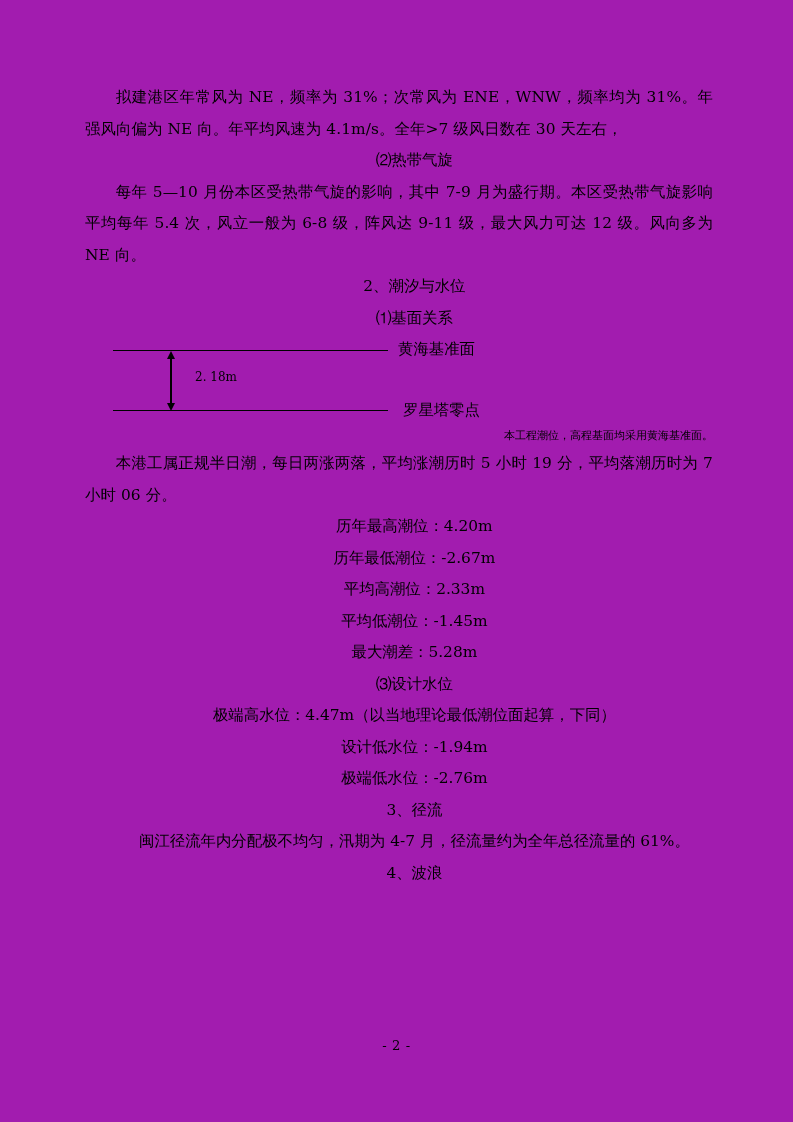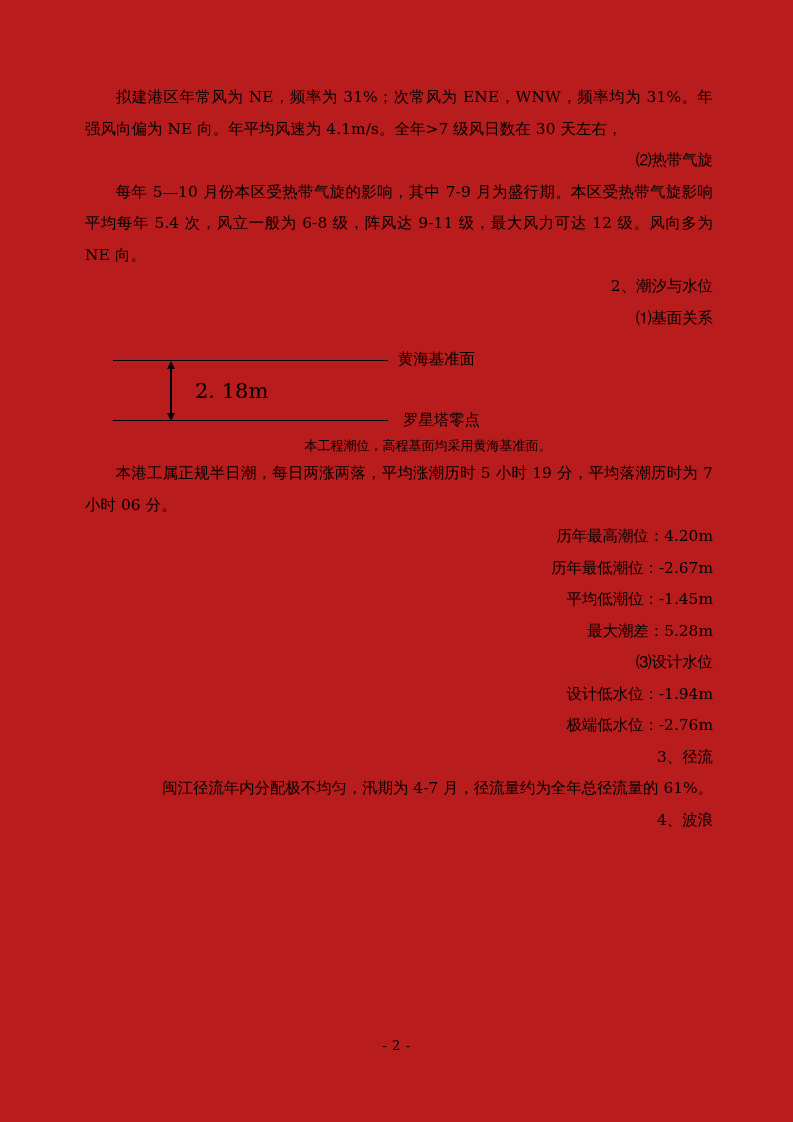--- a/index.html
+++ b/index.html
@@ -4,21 +4,21 @@
 <style>
   html, body {
     margin: 0;
     padding: 0;
     background: #ffffff;
   }
   .page {
     position: relative;
     width: 793px;
     height: 1122px;
-    background: #b91c1c;
+    background: #a21caf;
     overflow: hidden;
     font-family: "DejaVu Serif", "Liberation Serif", serif;
     color: #000000;
   }
   .content {
     position: absolute;
     left: 85px;
     top: 82px;
     width: 628px;
   }
@@ -34,38 +34,38 @@
   }
   p.para.last-line-left {
     text-align-last: left;
   }
   
   p.line {
     margin: 0;
     font-size: 15.4px;
     line-height: 31.5px;
     text-indent: 2em;
-    text-align: right;
+    text-align: center;
     white-space: nowrap;
   }
   
   p.note {
     margin: 0;
-    font-size: 13px;
+    font-size: 11px;
     line-height: 24px;
     text-indent: 0;
     padding-left: 58px;
-    text-align: center;
+    text-align: right;
     white-space: nowrap;
   }
   
   .diagram {
     position: relative;
     height: 88px;
-    margin: 10px 0 2px 0;
+    margin: 0 0 2px 0;
   }
   .datum-line {
     position: absolute;
     left: 28px;
     width: 275px;
     height: 0;
     border-top: 1.6px solid #000;
   }
   .datum-line.top { top: 16px; }
   .datum-line.bottom { top: 76px; }
@@ -107,21 +107,21 @@
     border-bottom: 8px solid #000;
   }
   .arrow .head-down {
     bottom: 0;
     border-top: 8px solid #000;
   }
   .arrow-value {
     position: absolute;
     left: 110px;
     top: 37px;
-    font-size: 21px;
+    font-size: 12px;
     line-height: 1;
     white-space: nowrap;
   }
   
   .footer {
     position: absolute;
     left: 0;
     top: 1038px;
     width: 793px;
     text-align: center;
@@ -160,25 +160,27 @@
       <div class="datum-label bottom">罗星塔零点</div>
     </div>
 
     <p class="note">本工程潮位，高程基面均采用黄海基准面。</p>
 
 
     <p class="para last-line-left">本港工属正规半日潮，每日两涨两落，平均涨潮历时 5 小时 19 分，平均落潮历时为 7 小时 06 分。</p>
 
     <p class="line">历年最高潮位：4.20m</p>
     <p class="line">历年最低潮位：-2.67m</p>
+    <p class="line">平均高潮位：2.33m</p>
     <p class="line">平均低潮位：-1.45m</p>
     <p class="line">最大潮差：5.28m</p>
 
     <p class="line">⑶设计水位</p>
 
+    <p class="line">极端高水位：4.47m（以当地理论最低潮位面起算，下同）</p>
     <p class="line">设计低水位：-1.94m</p>
     <p class="line">极端低水位：-2.76m</p>
 
     <p class="line">3、径流</p>
 
     <p class="line">闽江径流年内分配极不均匀，汛期为 4-7 月，径流量约为全年总径流量的 61%。</p>
 
     <p class="line">4、波浪</p>
 
 

